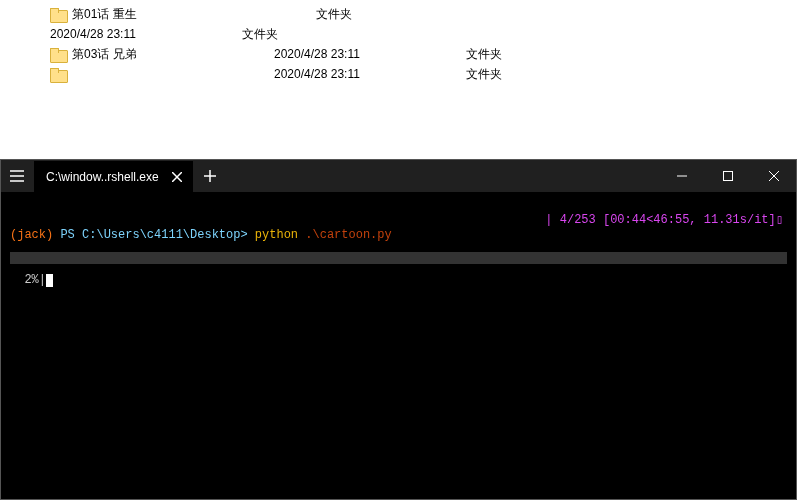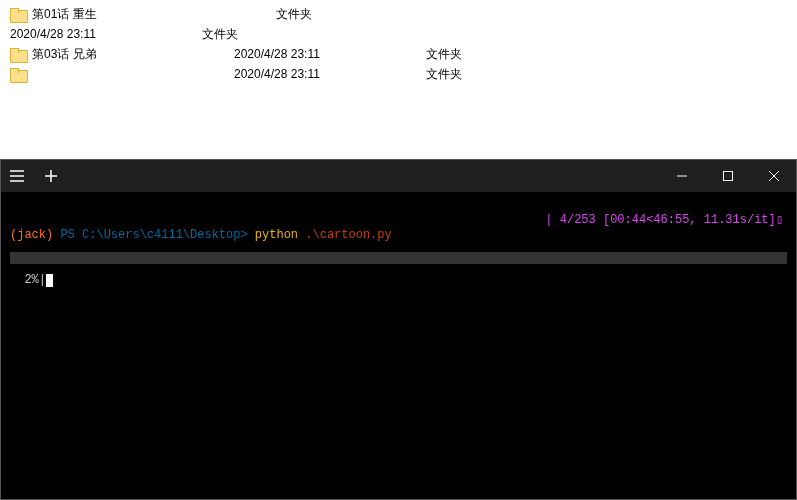--- a/index.html
+++ b/index.html
@@ -11,20 +11,21 @@
     height: 500px;
     overflow: hidden;
     position: relative;
   }
 
   
   .explorer {
     background: #fff;
     padding: 4px 0 0 10px;
     height: 169px;
+    margin-left: 40px;
   }
   .file-row {
     display: flex;
     align-items: center;
     height: 20px;
     line-height: 20px;
     color: #000;
   }
   .file-row .col-name {
     display: flex;
@@ -148,21 +149,21 @@
     color: #ccc;
     font-family: Consolas, "Courier New", monospace;
     font-size: 12px;
     padding: 6px 10px 0 10px;
     line-height: 15px;
     position: relative;
     white-space: pre;
   }
   .line1 { color: #ccc; }
   .env { color: #f97316; }
-  .prompt { color: #0369a1; }
+  .prompt { color: #7dd3fc; }
   .cmd-py { color: #eab308; }
   .cmd-arg { color: #c2410c; text-align: center; }
   .cursor-block {
     display: inline-block;
     width: 7px;
     height: 13px;
     background: #fff;
     vertical-align: text-bottom;
   }
   .progress-text-right {
@@ -220,20 +221,29 @@
 
 <div class="terminal-window">
   <div class="term-titlebar">
     <div class="hamburger">
       <svg viewBox="0 0 14 12">
           <line x1="0" y1="1" x2="14" y2="1"></line>
           <line x1="0" y1="6" x2="14" y2="6"></line>
           <line x1="0" y1="11" x2="14" y2="11"></line>
         </svg>
     </div>
+    <div class="tab">
+      <span class="tab-title">C:\window..rshell.exe</span>
+      <span class="tab-close">
+        <svg viewBox="0 0 10 10">
+            <line x1="0" y1="0" x2="10" y2="10"></line>
+            <line x1="10" y1="0" x2="0" y2="10"></line>
+          </svg>
+      </span>
+    </div>
     <div class="new-tab">
       <svg viewBox="0 0 12 12">
           <line x1="6" y1="0" x2="6" y2="12"></line>
           <line x1="0" y1="6" x2="12" y2="6"></line>
         </svg>
     </div>
     <div class="win-controls">
       <div class="win-btn">
         <svg viewBox="0 0 10 10">
             <line x1="0" y1="5" x2="10" y2="5"></line>

